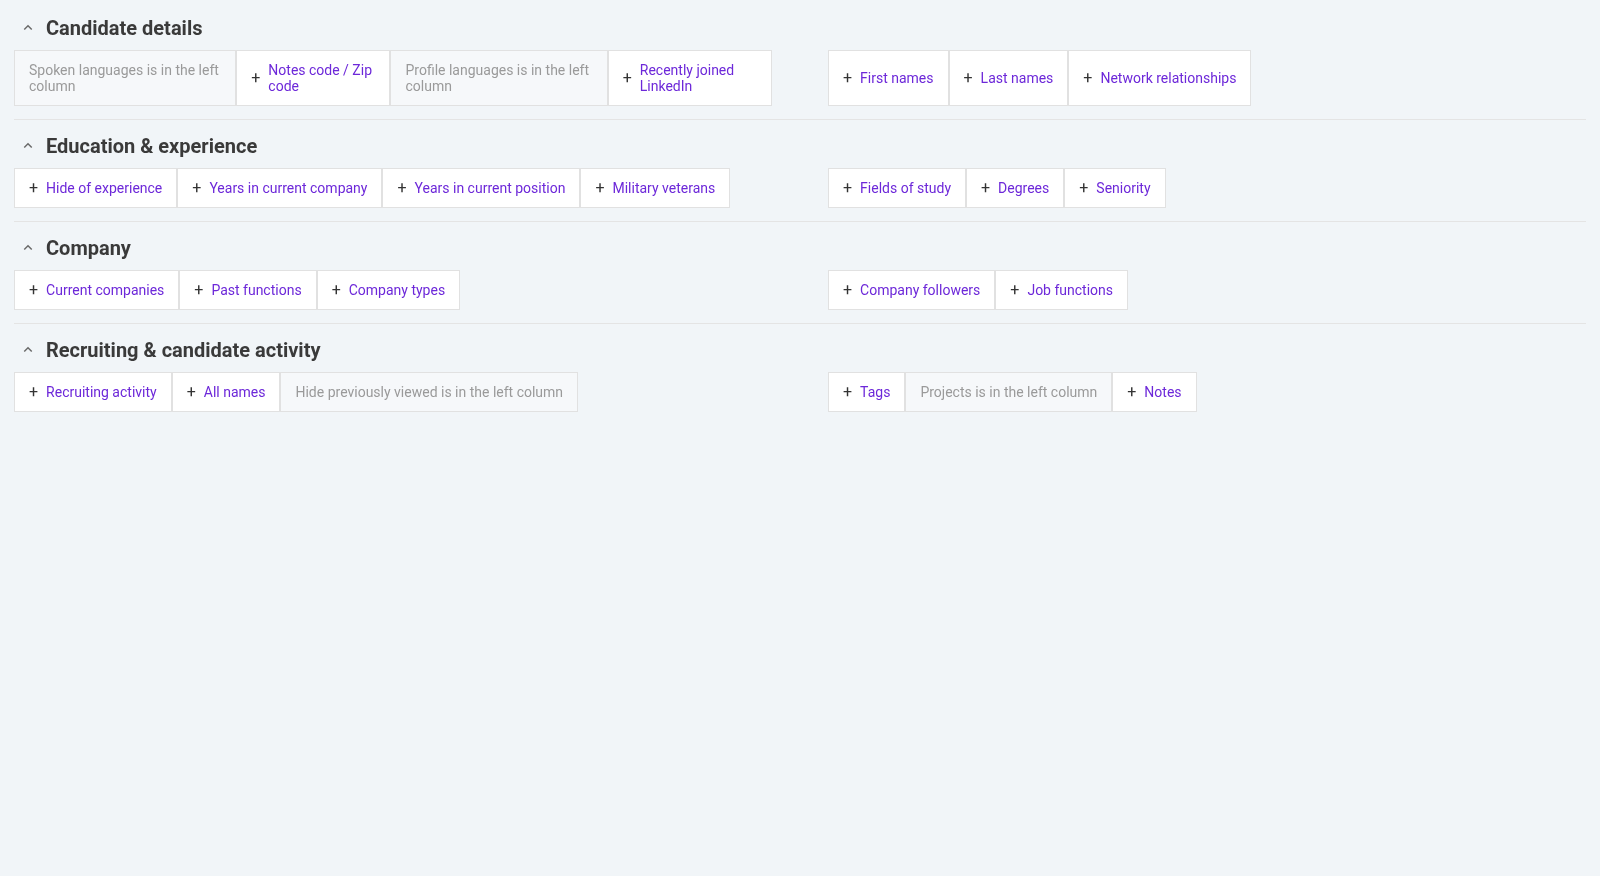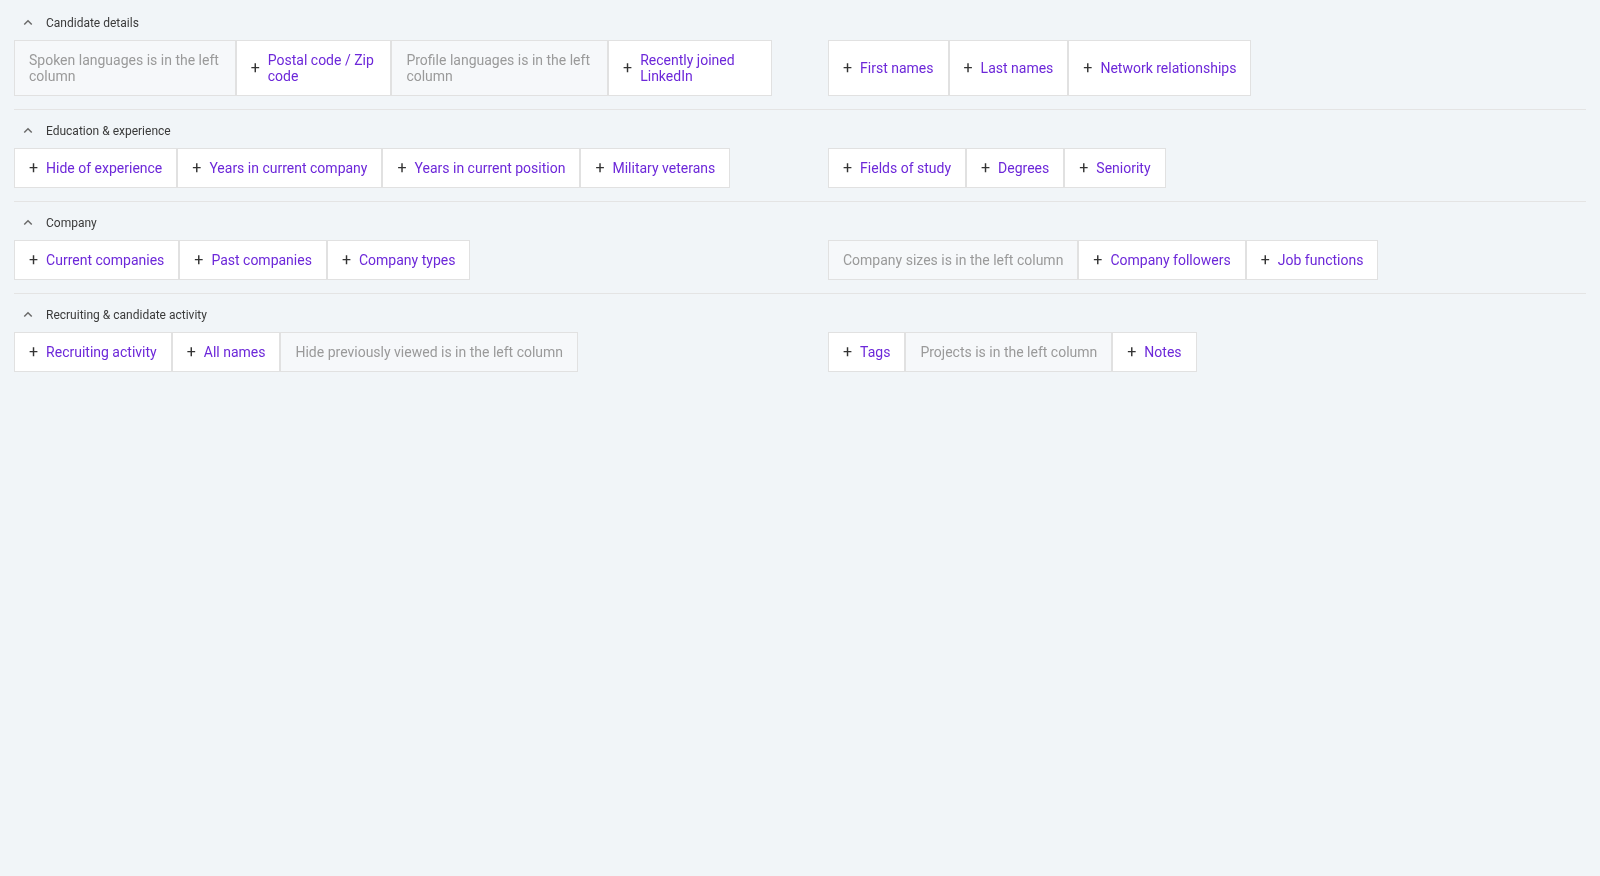--- a/index.html
+++ b/index.html
@@ -26,22 +26,22 @@
     .chevron {
       display: inline-flex;
       margin-right: 12px;
       color: #6b6b6b;
     }
     .chevron svg {
       width: 12px;
       height: 12px;
     }
     .section-title {
-      font-size: 12px;
-      font-weight: 400;
+      font-size: 20px;
+      font-weight: 700;
       color: #3a3a3a;
     }
     .columns {
       display: flex;
       gap: 56px;
     }
     .col {
       flex: 1;
       display: flex;
       flex-direction: row;
@@ -93,21 +93,21 @@
     </span>
     <span class="section-title">Candidate details</span>
   </div>
   <div class="columns">
     <div class="col">
       <div class="item disabled">
         <span class="label">Spoken languages is in the left column</span>
       </div>
       <div class="item">
         <span class="plus">+</span>
-        <span class="label">Postal code / Zip code</span>
+        <span class="label">Notes code / Zip code</span>
       </div>
       <div class="item disabled">
         <span class="label">Profile languages is in the left column</span>
       </div>
       <div class="item">
         <span class="plus">+</span>
         <span class="label">Recently joined LinkedIn</span>
       </div>
     </div>
     <div class="col">
@@ -186,31 +186,28 @@
     <span class="section-title">Company</span>
   </div>
   <div class="columns">
     <div class="col">
       <div class="item">
         <span class="plus">+</span>
         <span class="label">Current companies</span>
       </div>
       <div class="item">
         <span class="plus">+</span>
-        <span class="label">Past companies</span>
+        <span class="label">Past functions</span>
       </div>
       <div class="item">
         <span class="plus">+</span>
         <span class="label">Company types</span>
       </div>
     </div>
     <div class="col">
-      <div class="item disabled">
-        <span class="label">Company sizes is in the left column</span>
-      </div>
       <div class="item">
         <span class="plus">+</span>
         <span class="label">Company followers</span>
       </div>
       <div class="item">
         <span class="plus">+</span>
         <span class="label">Job functions</span>
       </div>
     </div>
   </div>

